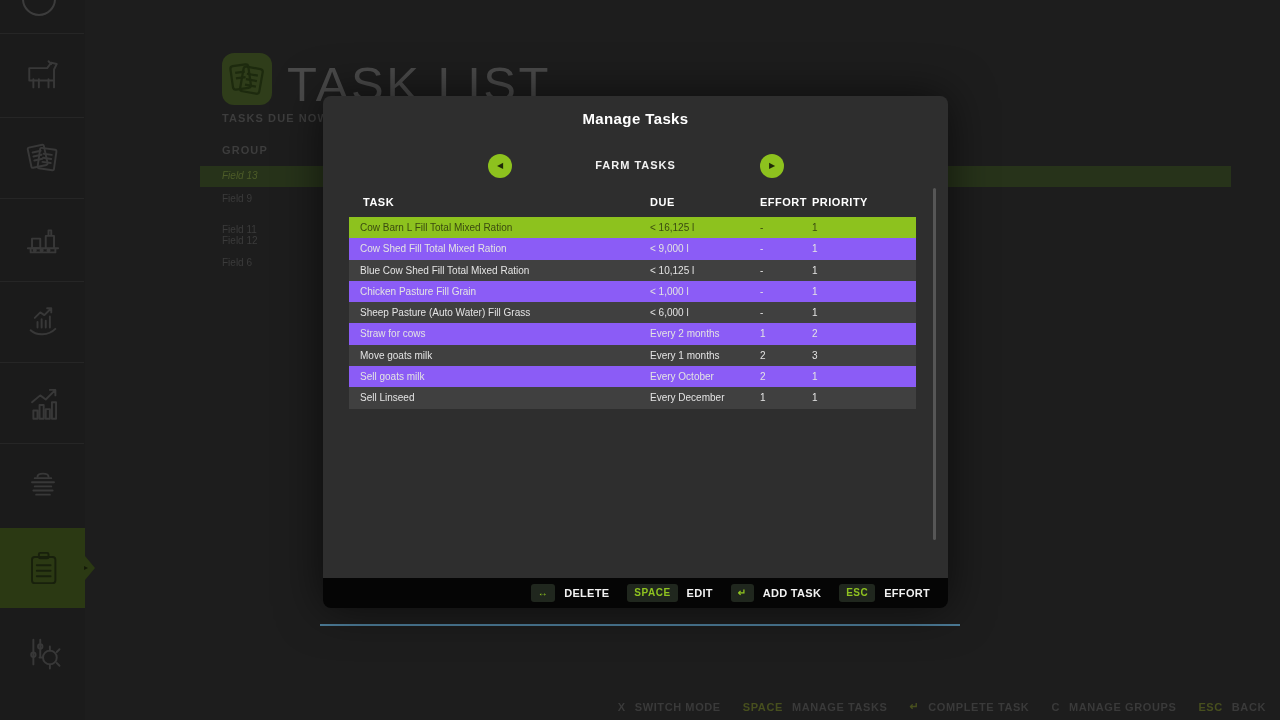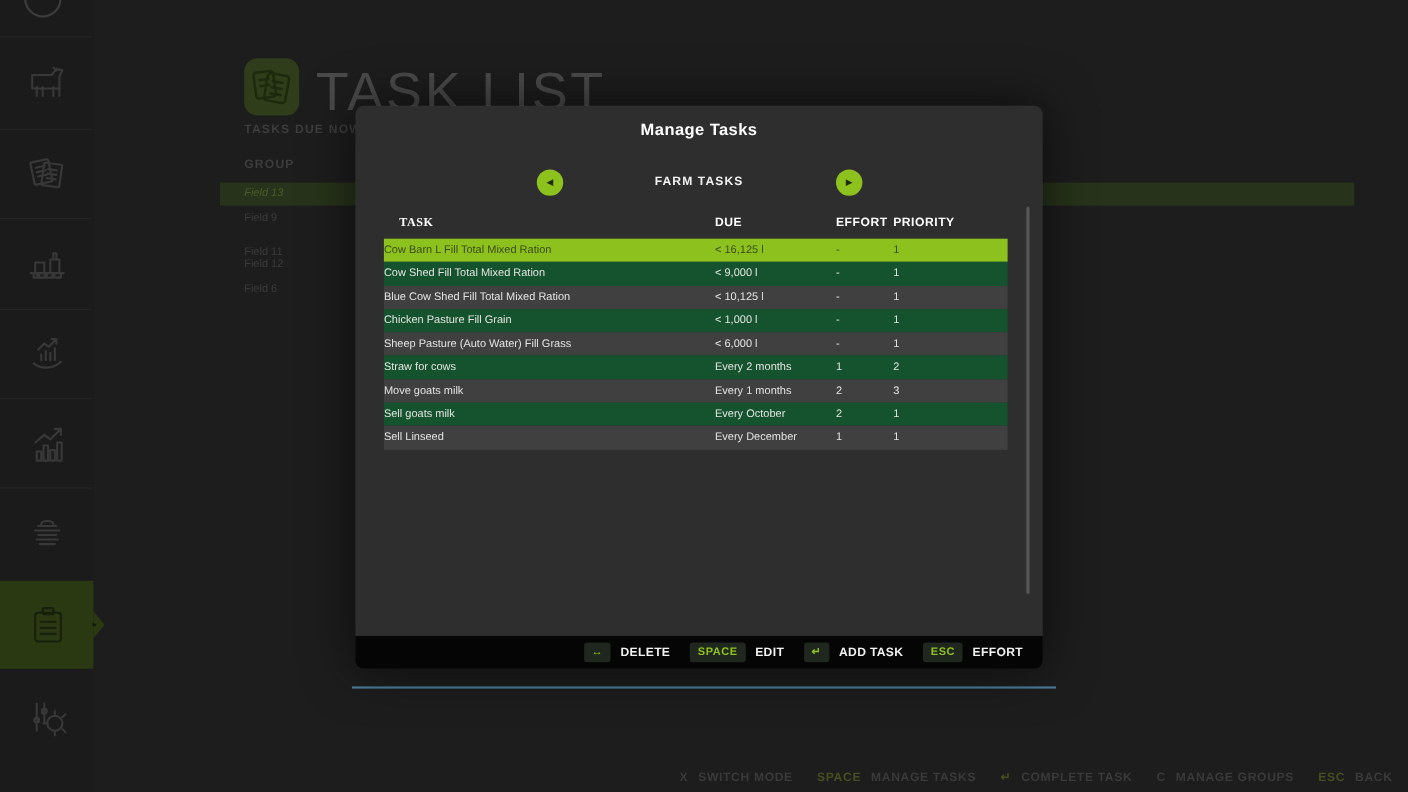--- a/index.html
+++ b/index.html
@@ -41,28 +41,28 @@
   .tab-label{position:absolute;left:0;top:63px;width:100%;text-align:center;
              font-size:11px;font-weight:bold;color:#f2f2f2;letter-spacing:1px;}
   .circle-btn{position:absolute;top:58px;width:24px;height:24px;border-radius:50%;background:#8dc21e;
               display:flex;align-items:center;justify-content:center;border:none;padding:0;cursor:pointer;}
   .circle-btn .tri{font-size:8px;color:#1f2a07;line-height:1;}
   .circle-btn.left{left:165px;}
   .circle-btn.right{left:437px;}
   .grid-cols{display:grid;grid-template-columns:301px 110px 52px 72px 32px;}
   .table-header{position:absolute;left:26px;top:100px;width:567px;
                 font-size:11px;font-weight:bold;color:#ffffff;letter-spacing:0.5px;}
-  .table-header .c-task{padding-left:14px;font-family:Liberation Serif, serif;}
+  .table-header .c-task{padding-left:14px;}
   .c-effort,.c-priority{}
   .rows{position:absolute;left:26px;top:121px;width:567px;}
   .trow{height:21.3px;align-items:center;font-size:10px;color:#e3e3e3;}
   .trow>div{line-height:21.3px;}
-  .trow .c-task{padding-left:0;}
+  .trow .c-task{padding-left:11px;}
   .trow.odd{background:#404040;}
-  .trow.even{background:#14532d;}
+  .trow.even{background:#8b5cf6;}
   .trow.selected{background:#8dc21e;color:#3a4a10;}
   .scrollbar{position:absolute;left:610px;top:92px;width:3px;height:352px;background:#565656;border-radius:2px;}
   .modal-footer{height:30px;background:#050505;display:flex;align-items:center;justify-content:flex-end;padding-right:14px;}
   .badge{background:#20271e;color:#8fc320;font-size:10px;font-weight:bold;padding:3px 7px;border-radius:3px;
          letter-spacing:0.5px;border:none;cursor:pointer;line-height:1.2;}
   .f-label{color:#f2f2f2;font-size:11px;font-weight:bold;margin:0 18px 0 9px;letter-spacing:0.3px;}
   .f-label.last{margin-right:4px;}
 </style>
 </head>
 <body>

